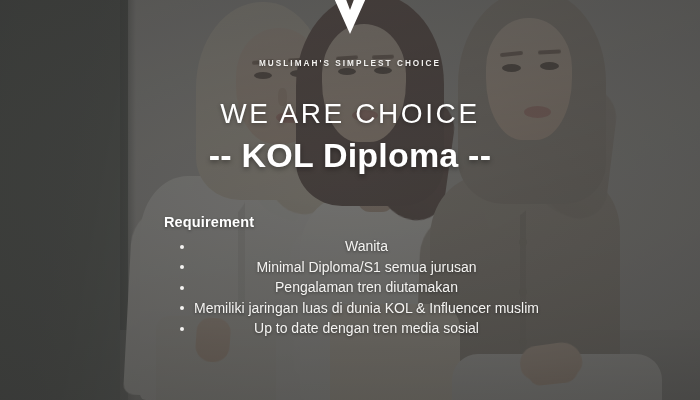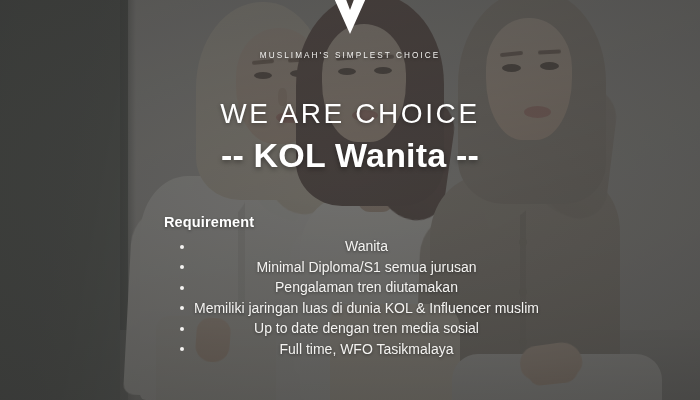--- a/index.html
+++ b/index.html
@@ -336,22 +336,22 @@
     letter-spacing: 2.0px;
     font-weight: 400;
     line-height: 1;
     margin-top: 1px;
     text-shadow: 0 1px 3px rgba(0,0,0,.30);
   }
   .brand-tagline {
     color: #f2f1ef;
     font-size: 8.2px;
     letter-spacing: 2.05px;
-    font-weight: 400;
-    margin-top: 15px;
+    font-weight: 700;
+    margin-top: 23px;
     text-shadow: 0 1px 3px rgba(0,0,0,.35);
   }
 
   .headline {
     position: absolute;
     top: 98px; left: 0; right: 0;
     text-align: center;
     color: #ffffff;
     font-size: 28px;
     font-weight: 300;
@@ -480,28 +480,27 @@
   <div class="content">
 
     <div class="brand">
       <svg class="brand-mark" viewBox="0 0 62 40">
         <path d="M6 -18 L31 38 L56 -18 L43 -18 L31 14 L19 -18 Z" fill="#ffffff"></path>
       </svg>
       <div class="brand-tagline">MUSLIMAH'S SIMPLEST CHOICE</div>
     </div>
 
     <div class="headline">WE ARE CHOICE</div>
-    <div class="job-title">-- KOL Wanita --</div>
+    <div class="job-title">-- KOL Diploma --</div>
 
     <div class="req">
       <div class="req-heading">Requirement</div>
       <ul class="req-list">
         <li>Wanita</li>
         <li>Minimal Diploma/S1 semua jurusan</li>
         <li>Pengalaman tren diutamakan</li>
         <li>Memiliki jaringan luas di dunia KOL &amp; Influencer muslim</li>
         <li>Up to date dengan tren media sosial</li>
-        <li>Full time, WFO Tasikmalaya</li>
       </ul>
     </div>
 
   </div>
 </div>
 
 </body></html>

